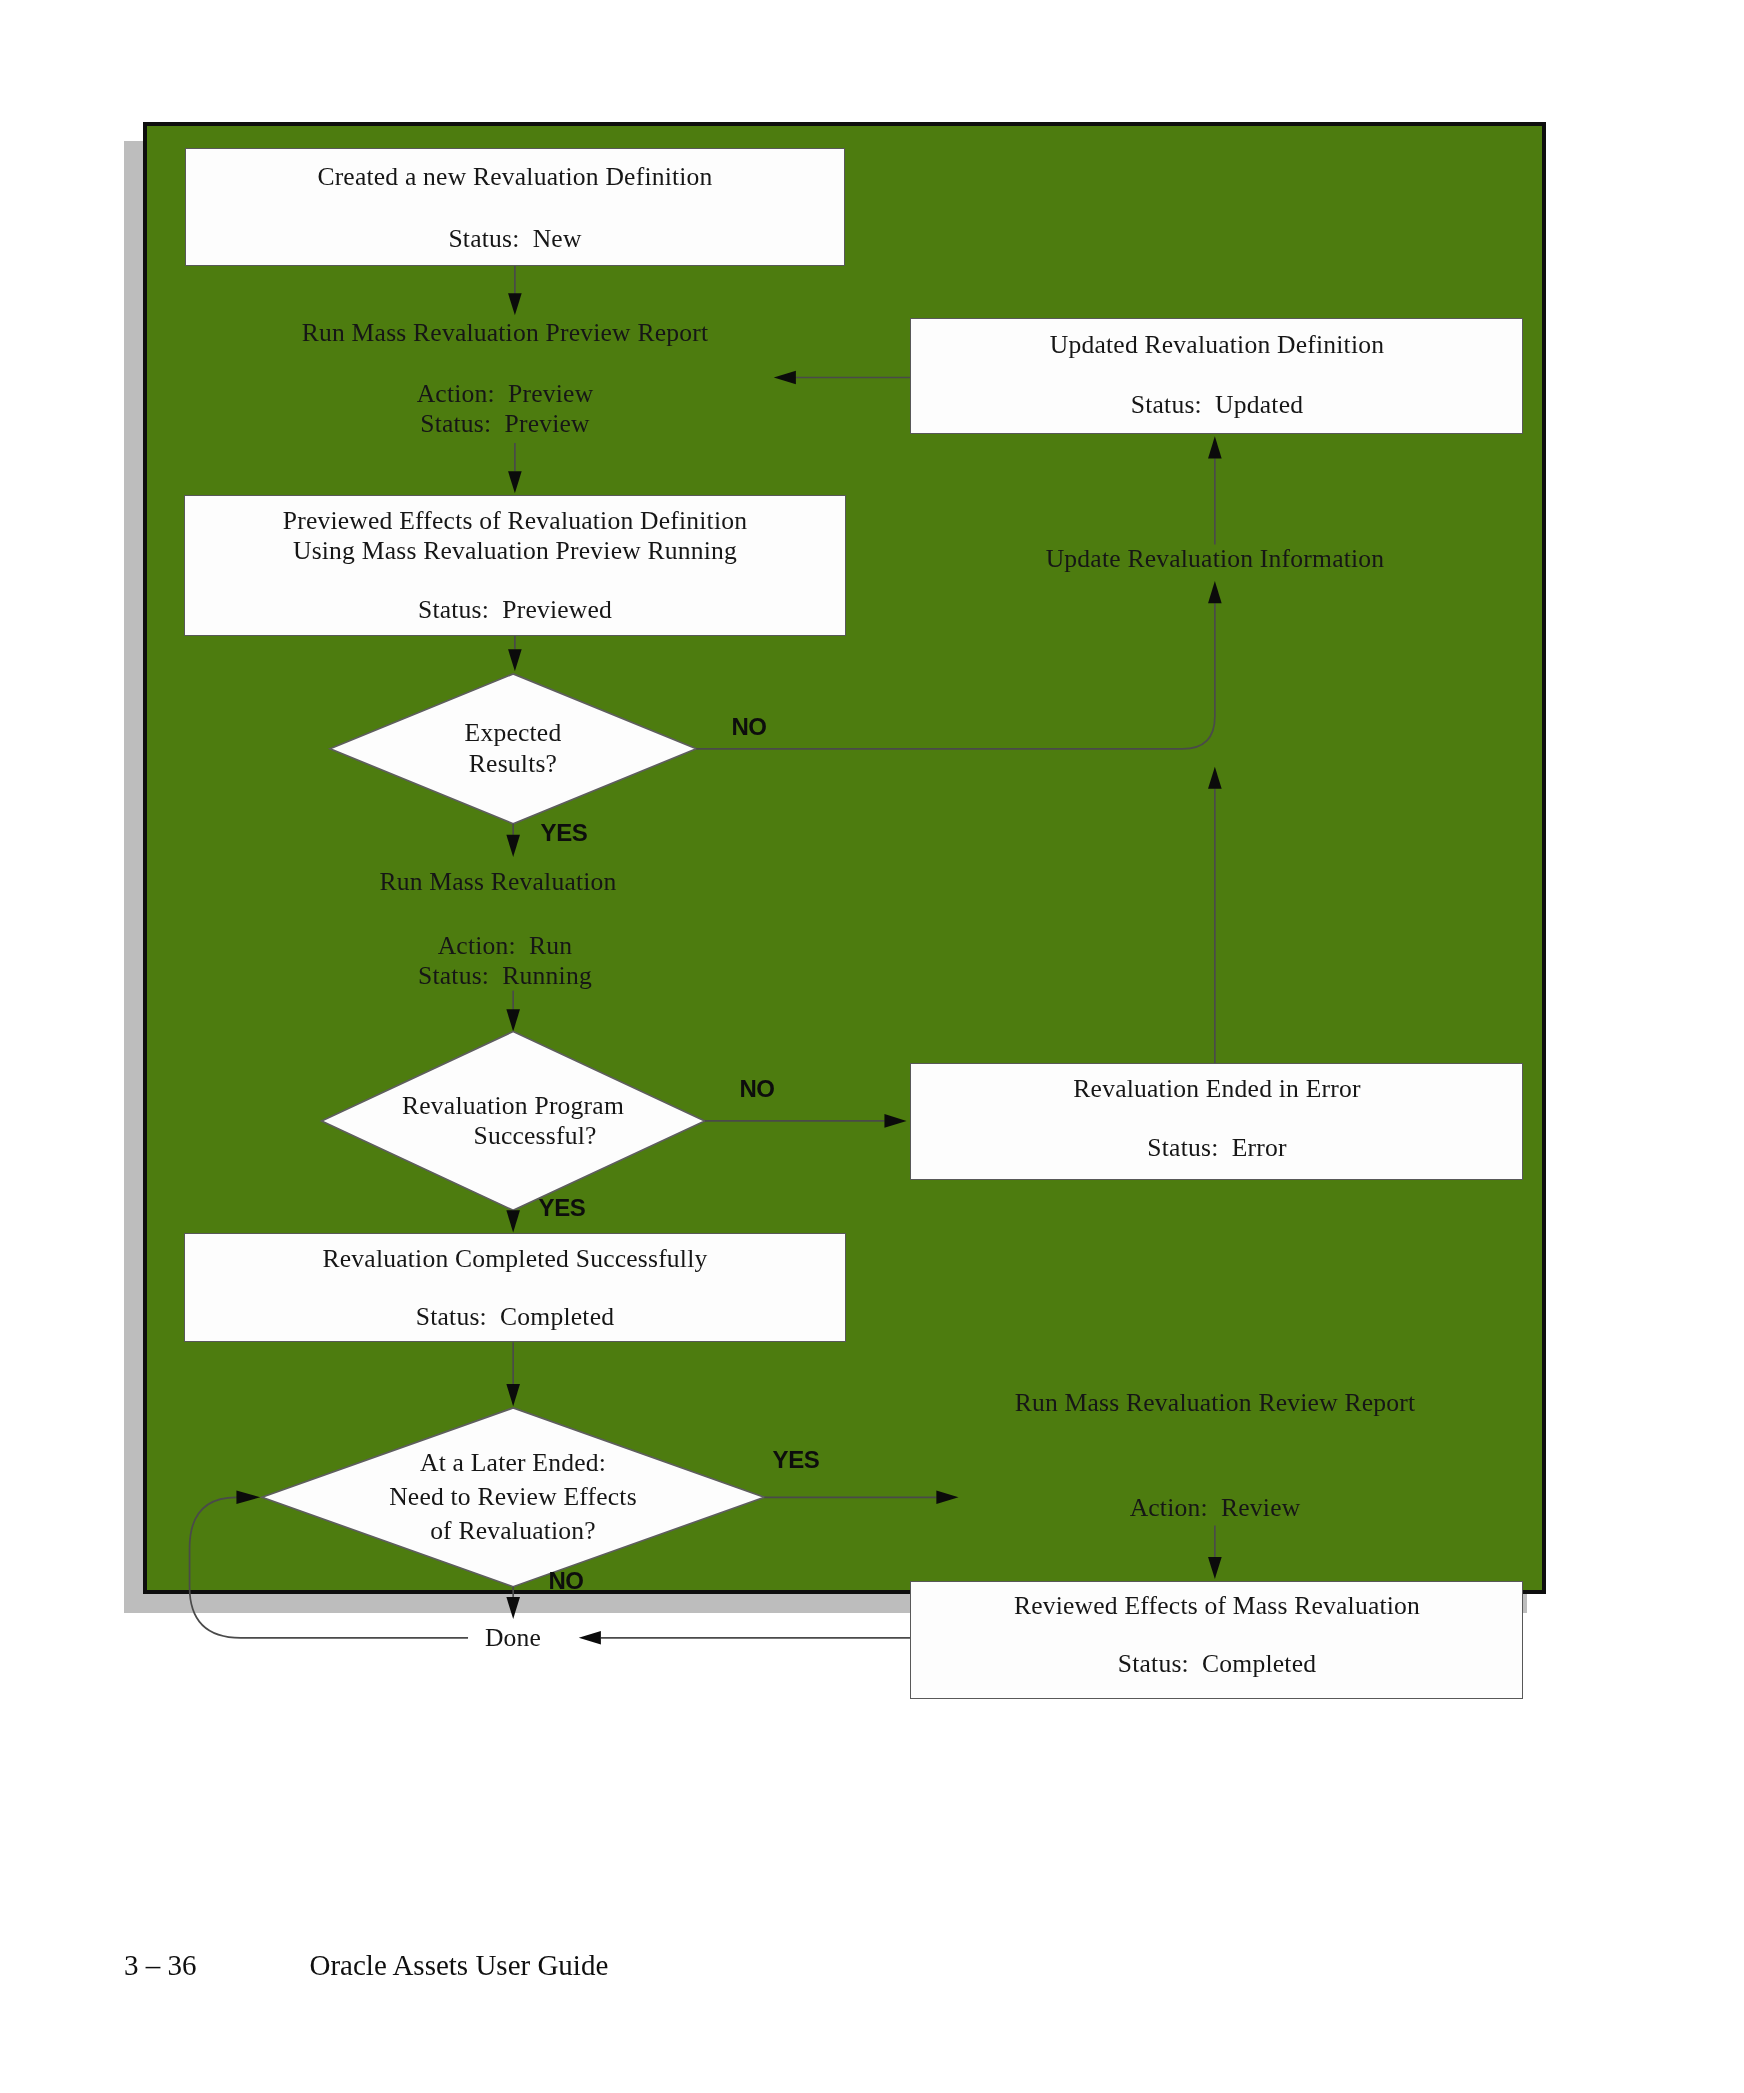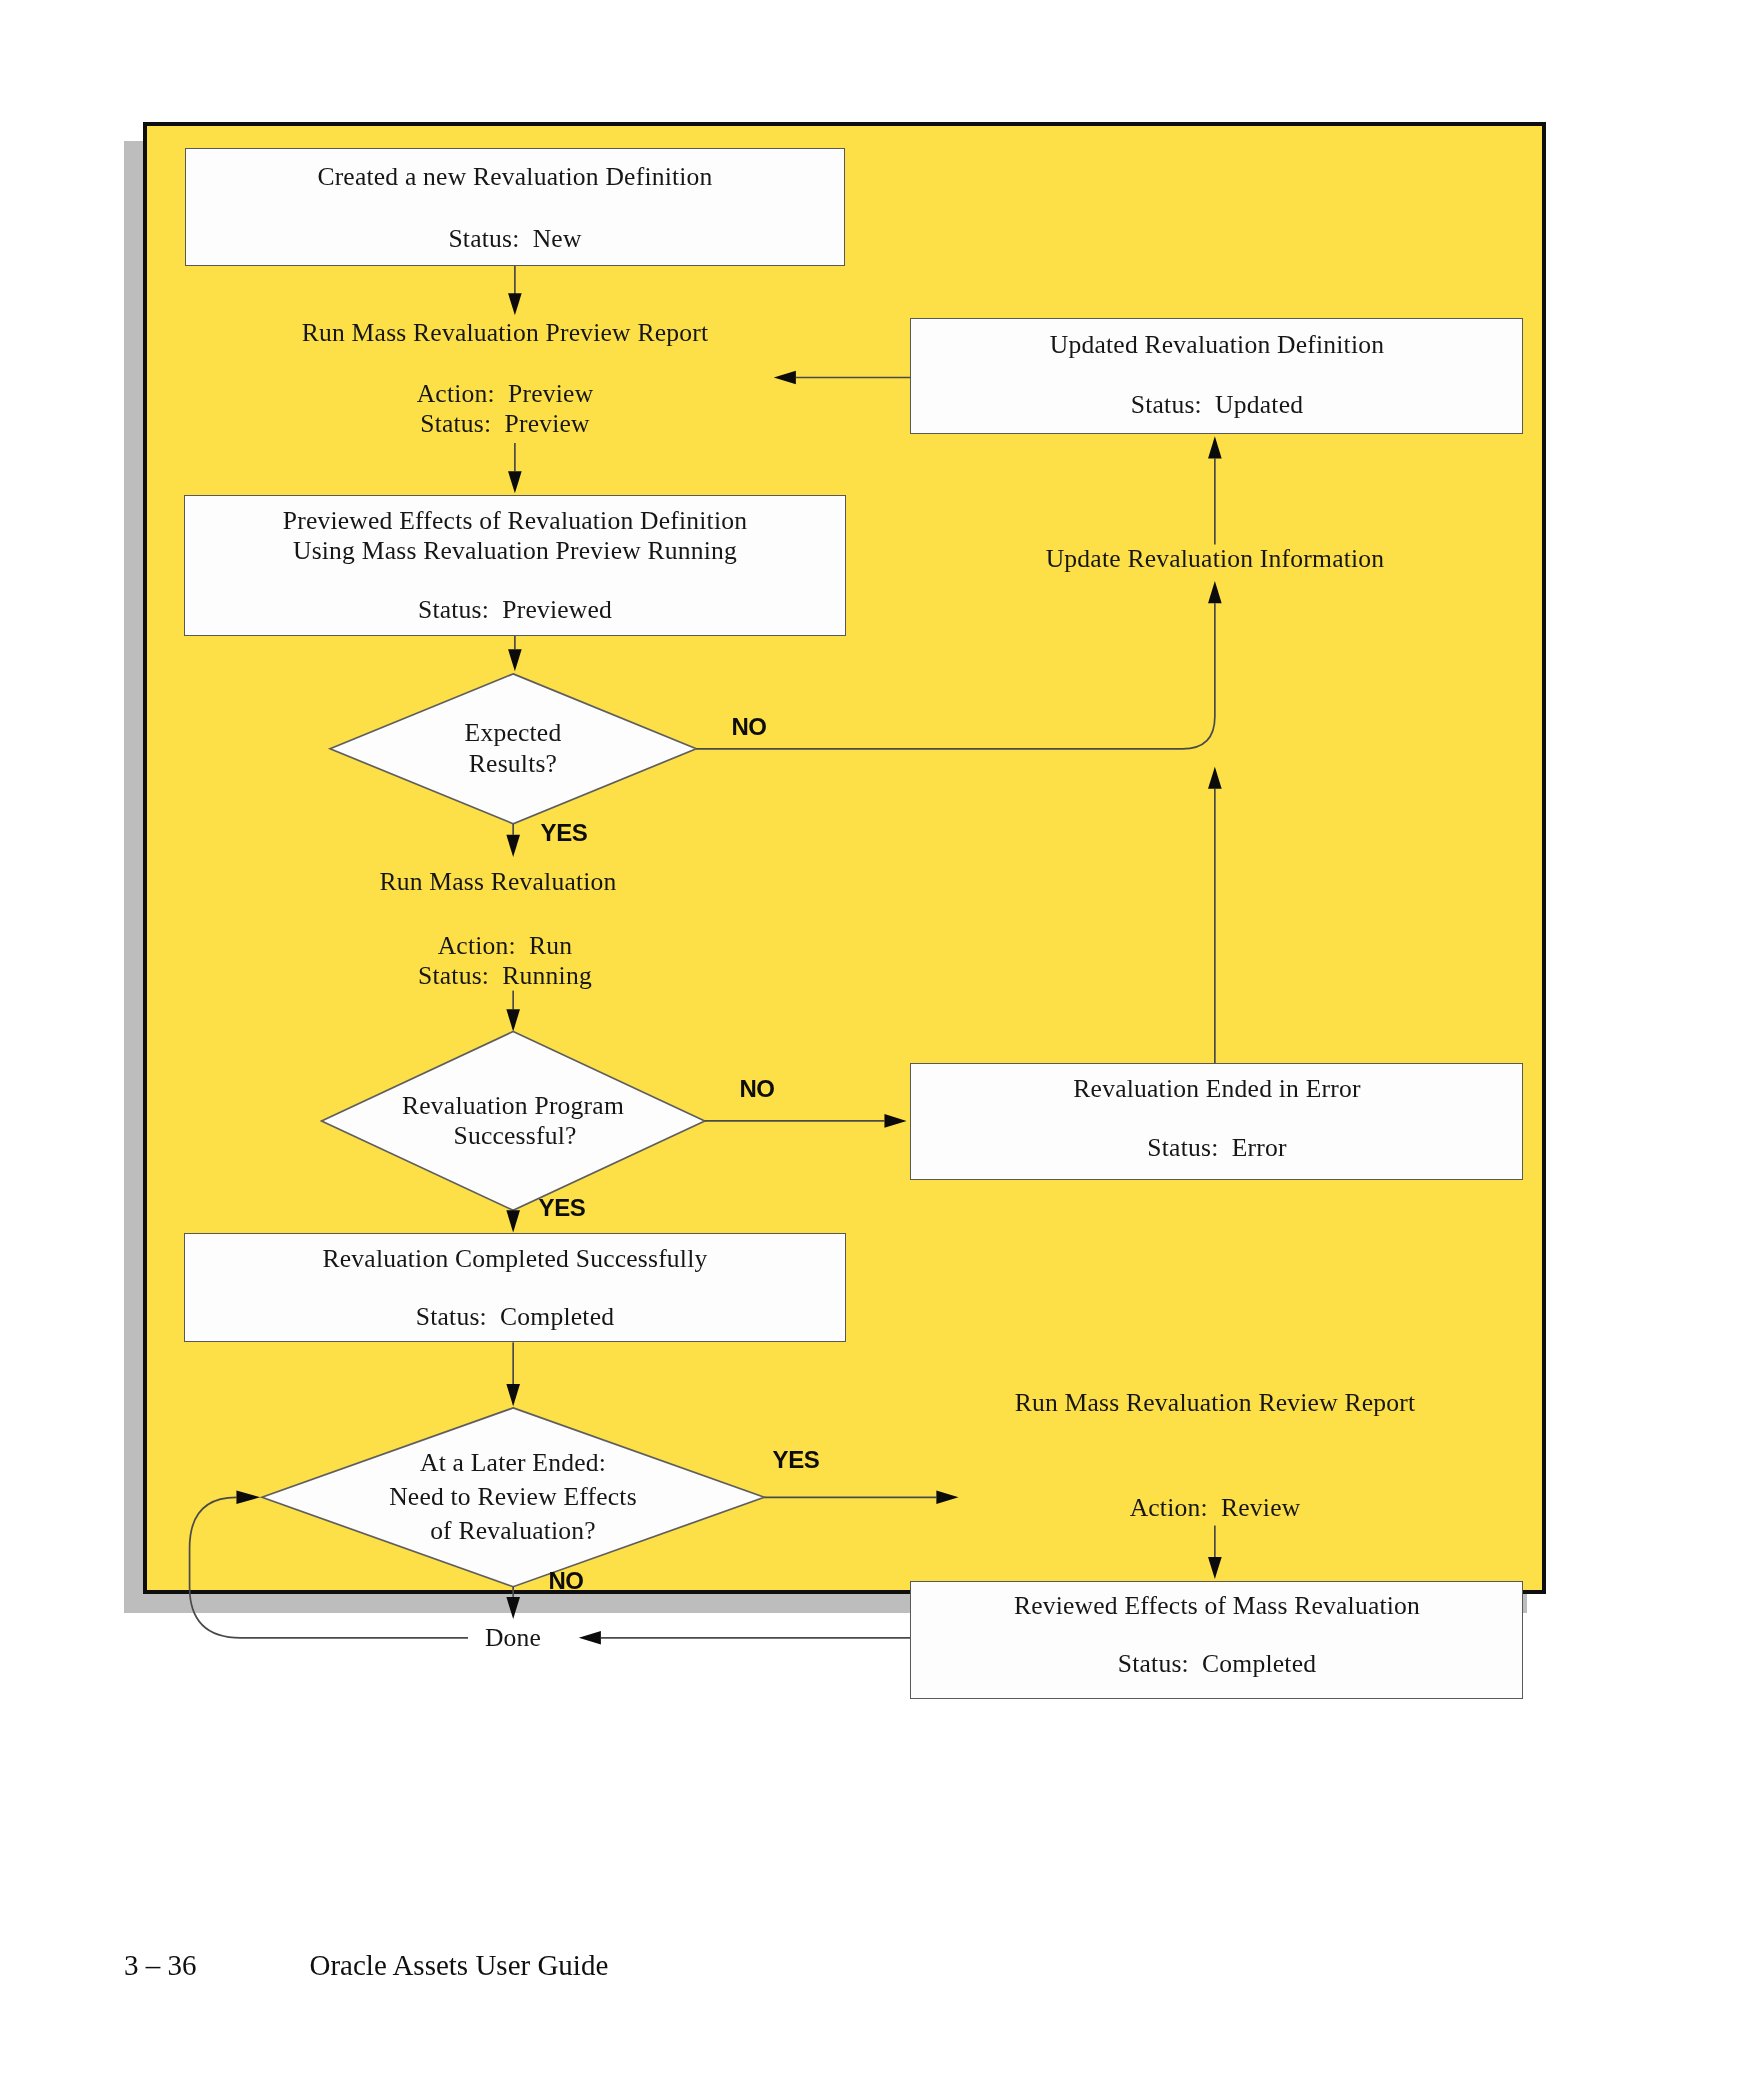--- a/index.html
+++ b/index.html
@@ -2,21 +2,21 @@
 <html style="font-size:13.6px"><head>
 <meta charset="utf-8">
 <style>
   html,body { margin:0; padding:0; }
   body {
     width:1744px; height:2094px; position:relative; background:#ffffff;
     font-family:"Liberation Serif", serif; color:#141414;
   }
   .panel {
     position:absolute; left:143px; top:122px; width:1403px; height:1472px;
-    background:#fde047; border:4.3px solid #0e0e0e; box-sizing:border-box;
+    background:#4d7c0f; border:4.3px solid #0e0e0e; box-sizing:border-box;
     box-shadow:-19px 19px 0 #bdbdbd;
     text-decoration:underline;
   }
   .connectors { position:absolute; left:0; top:0; width:1394px; height:1593px; }
   .node-box {
     position:absolute; background:#fdfdfd; border:1.7px solid #585858; box-sizing:border-box;
   }
   .txt {
     position:absolute; transform:translate(-50%,-50%); white-space:nowrap;
     font-size:25.6px; letter-spacing:0.2px; color:#161616;
@@ -156,21 +156,21 @@
   <div class="txt" style="left:1068px; top:433px;">Update Revaluation Information</div>
 
   <div class="txt" style="left:366px; top:607px;">Expected</div>
   <div class="txt" style="left:366px; top:638px;">Results?</div>
 
   <div class="txt" style="left:351px; top:756px;">Run Mass Revaluation</div>
   <div class="txt" style="left:358px; top:820px;">Action:&nbsp; Run</div>
   <div class="txt" style="left:358px; top:850px;">Status:&nbsp; Running</div>
 
   <div class="txt" style="left:366px; top:980px;">Revaluation Program</div>
-  <div class="txt" style="left:368px; top:1010px;">Successful?</div>
+  <div class="txt" style="left:388px; top:1010px;">Successful?</div>
 
   <div class="txt" style="left:1070px; top:963px;">Revaluation Ended in Error</div>
   <div class="txt" style="left:1070px; top:1022px;">Status:&nbsp; Error</div>
 
   <div class="txt" style="left:368px; top:1133px;">Revaluation Completed Successfully</div>
   <div class="txt" style="left:368px; top:1191px;">Status:&nbsp; Completed</div>
 
   <div class="txt" style="left:366px; top:1337px;">At a Later Ended:</div>
   <div class="txt" style="left:366px; top:1371px;">Need to Review Effects</div>
   <div class="txt" style="left:366px; top:1405px;">of Revaluation?</div>

